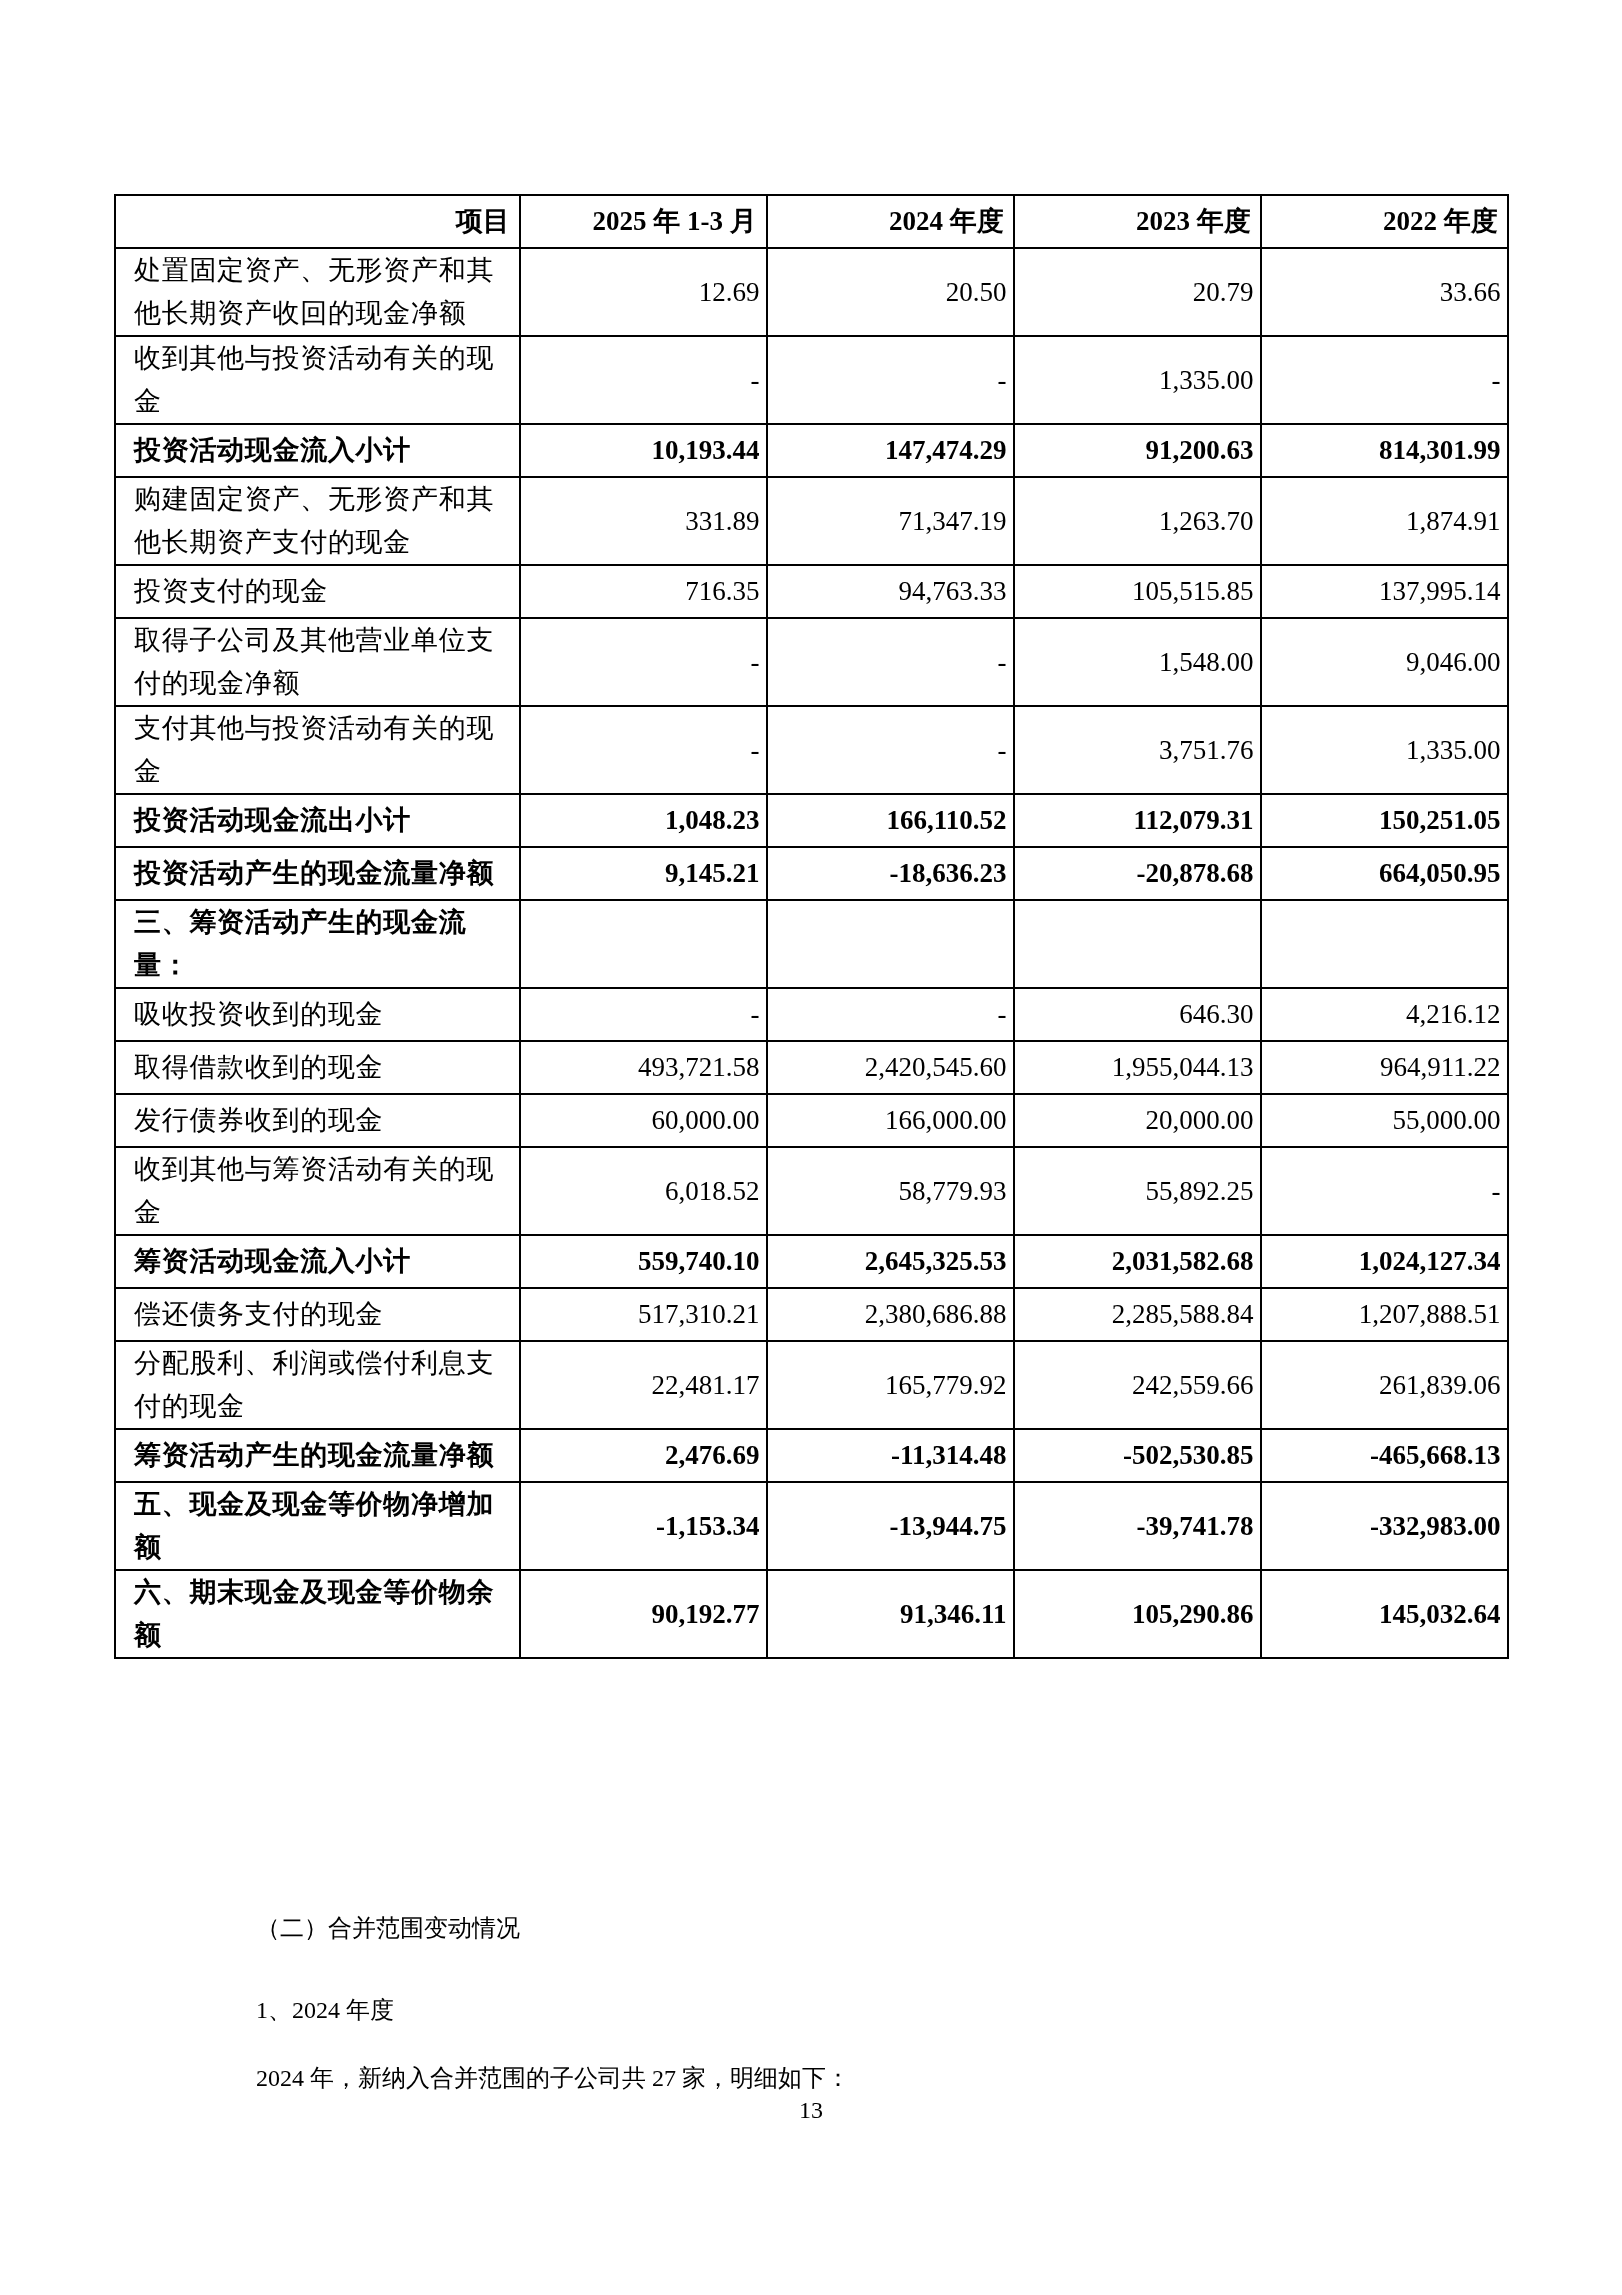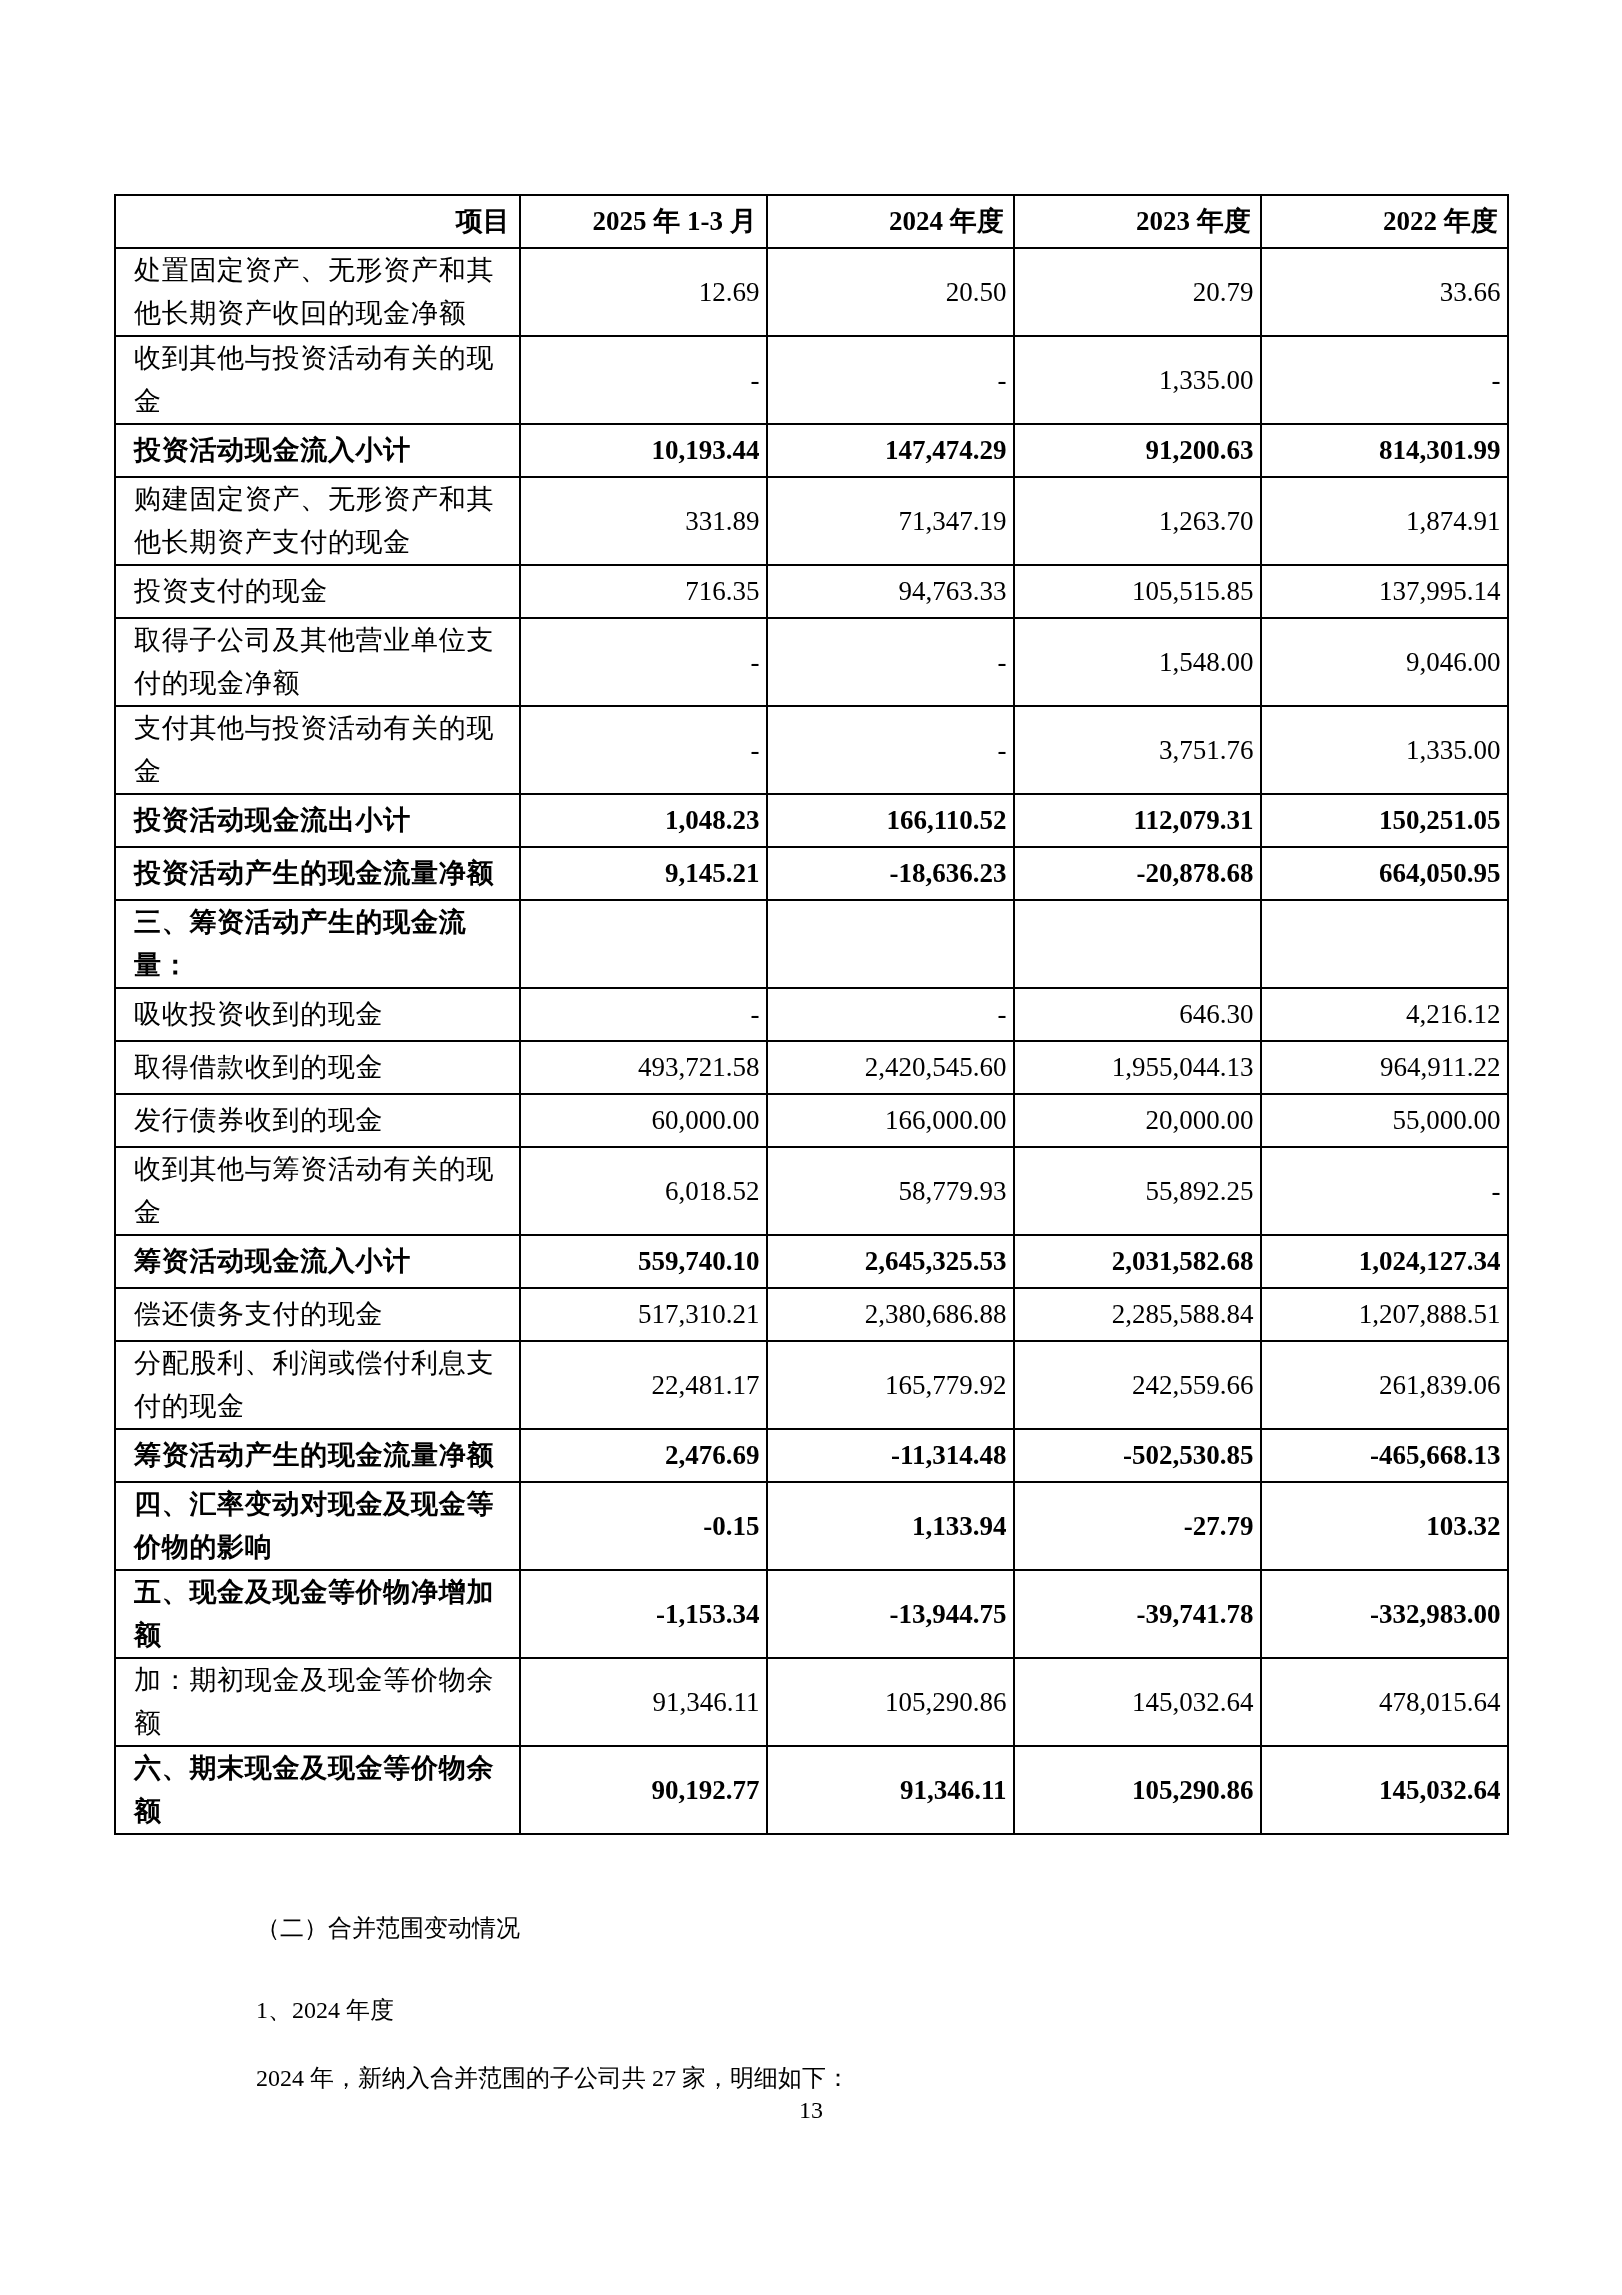--- a/index.html
+++ b/index.html
@@ -163,40 +163,26 @@
           <td class="num">242,559.66</td>
           <td class="num">261,839.06</td>
         </tr>
         <tr class="h1 bold">
           <td class="label">筹资活动产生的现金流量净额</td>
           <td class="num">2,476.69</td>
           <td class="num">-11,314.48</td>
           <td class="num">-502,530.85</td>
           <td class="num">-465,668.13</td>
         </tr>
-        <tr class="h2 bold">
-          <td class="label">四、汇率变动对现金及现金等价物的影响</td>
-          <td class="num">-0.15</td>
-          <td class="num">1,133.94</td>
-          <td class="num">-27.79</td>
-          <td class="num">103.32</td>
-        </tr>
         <tr class="h1 bold">
           <td class="label">五、现金及现金等价物净增加额</td>
           <td class="num">-1,153.34</td>
           <td class="num">-13,944.75</td>
           <td class="num">-39,741.78</td>
           <td class="num">-332,983.00</td>
-        </tr>
-        <tr class="h1">
-          <td class="label">加：期初现金及现金等价物余额</td>
-          <td class="num">91,346.11</td>
-          <td class="num">105,290.86</td>
-          <td class="num">145,032.64</td>
-          <td class="num">478,015.64</td>
         </tr>
         <tr class="h3 bold">
           <td class="label">六、期末现金及现金等价物余额</td>
           <td class="num">90,192.77</td>
           <td class="num">91,346.11</td>
           <td class="num">105,290.86</td>
           <td class="num">145,032.64</td>
         </tr>
       </tbody>
   </table>

